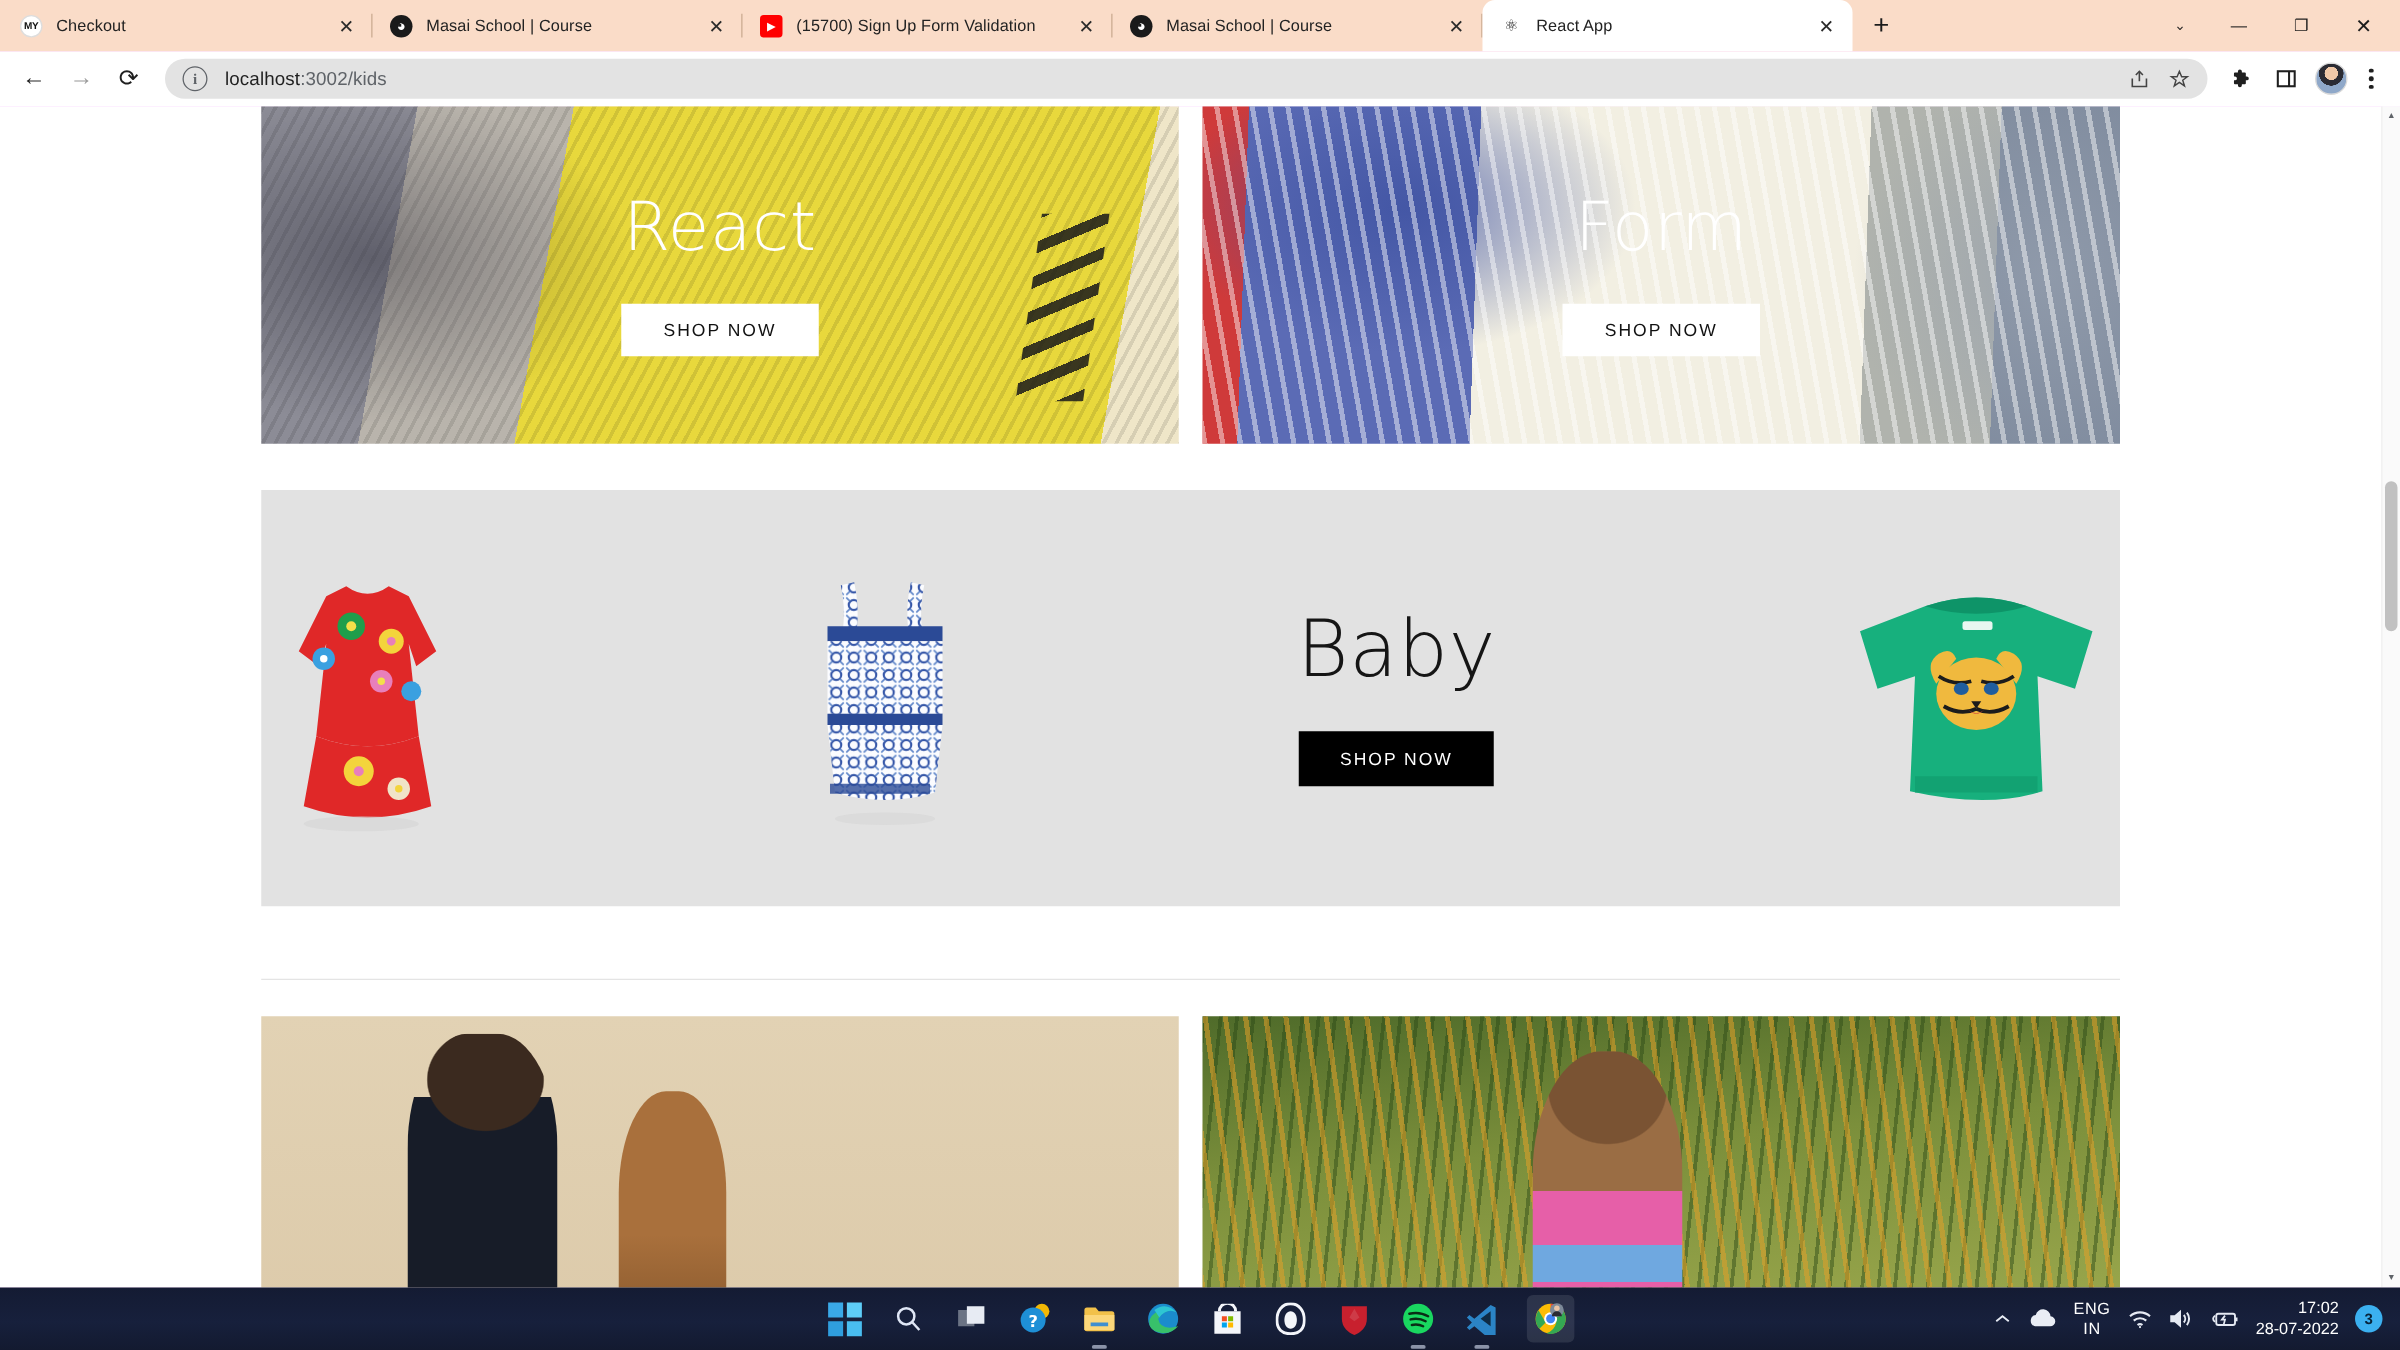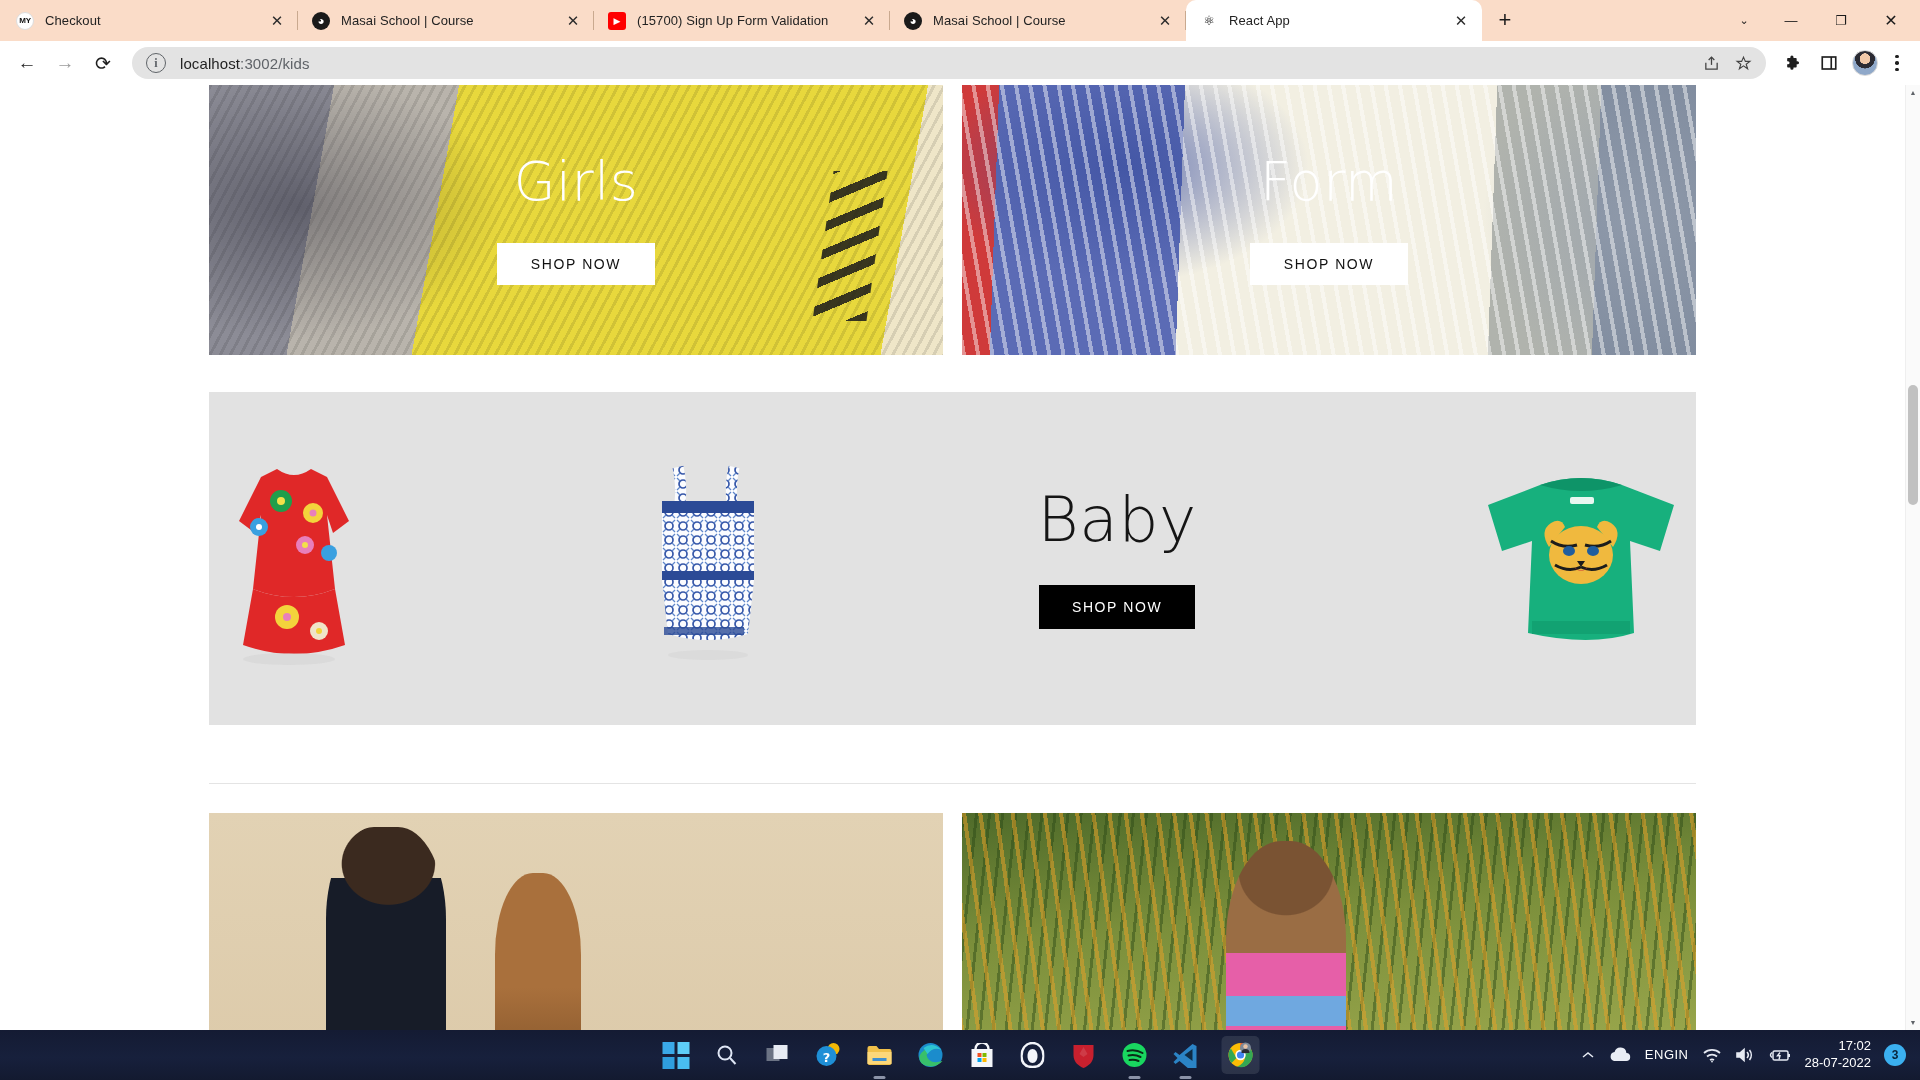--- a/index.html
+++ b/index.html
@@ -211,21 +211,21 @@
                display:flex; align-items:center; gap: 21px; height:50px; }
   .tbi { width: 30px; height: 30px; position:relative; display:flex; align-items:center;
          justify-content:center; }
   .tbi .dot { position:absolute; bottom:-9px; left:50%; transform:translateX(-50%);
               width: 12px; height: 3px; border-radius: 2px; background:#8b93a8; }
   .tbi.box { background: rgba(255,255,255,0.10); border-radius:5px; width:38px; height:38px; }
 
   .tray { margin-left:auto; display:flex; align-items:center; gap: 13px; padding-right: 14px;
           font-size: 12.5px; }
   .tray-ico { display:flex; align-items:center; justify-content:center; }
-  .lang { display:flex; flex-direction:row; align-items:center; line-height: 1.25;
+  .lang { display:flex; flex-direction:column; align-items:center; line-height: 1.25;
           font-size: 13px; letter-spacing: .5px; }
   .clock { display:flex; flex-direction:column; align-items:flex-end; line-height: 1.3;
            font-size: 13px; }
   .notif { width: 22px; height: 22px; border-radius:50%; background:#3bb0f0; color:#08243a;
            display:flex; align-items:center; justify-content:center; font-size:12px;
            font-weight:bold; }
 
   
   .winlogo { display:grid; grid-template-columns: 12px 12px; grid-template-rows: 12px 12px;
              gap: 3px; }
@@ -325,21 +325,21 @@
         <i></i>
         <i></i>
     </div>
   </div>
 
   <div class="viewport">
     <div class="page">
 
       <div class="hero-row">
         <div class="hero hero-girls">
-          <div class="hero-title">Girls</div>
+          <div class="hero-title">React</div>
           <button class="shop-btn">SHOP NOW</button>
         </div>
         <div class="hero hero-boys">
           <div class="hero-title">Form</div>
           <button class="shop-btn">SHOP NOW</button>
         </div>
       </div>
 
       <div class="baby-band">
         <div class="prod prod-dress">

